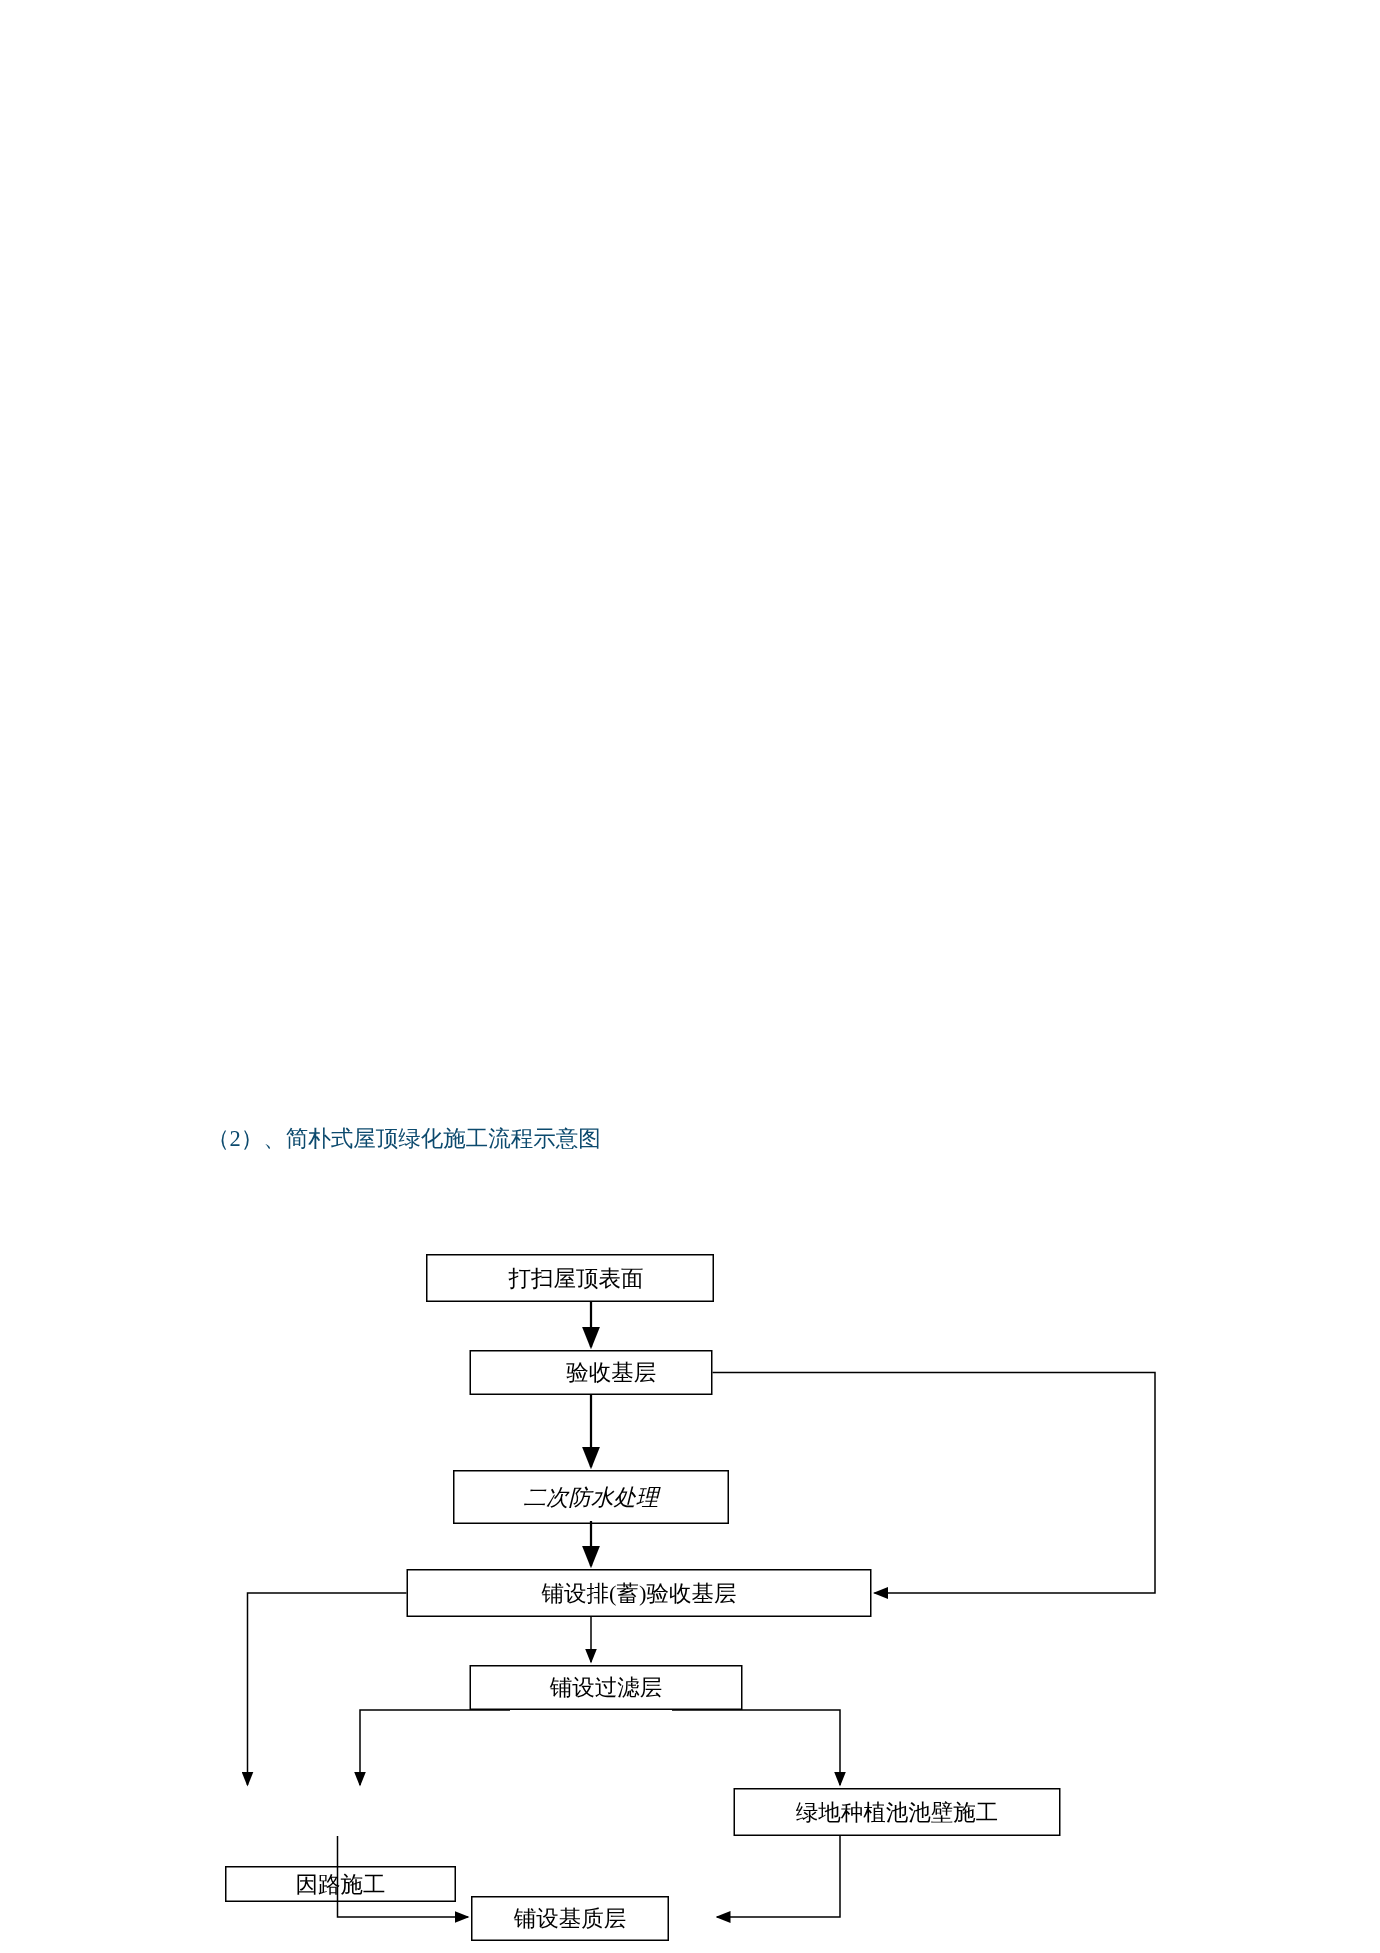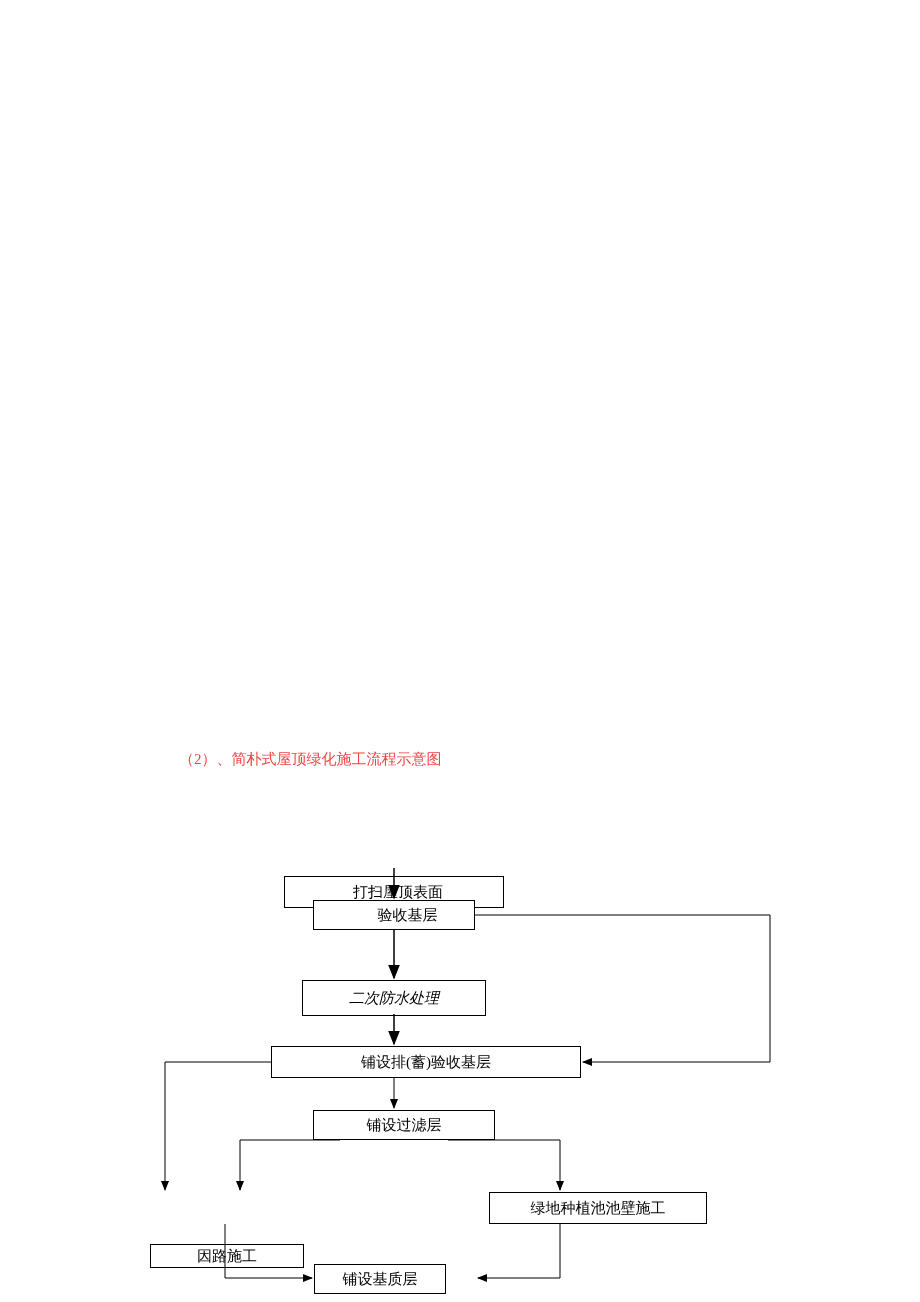--- a/index.html
+++ b/index.html
@@ -12,22 +12,21 @@
       height: 1302px;
       background: #ffffff;
       font-family: "SimSun", "宋体", serif;
       position: relative;
     }
     .title {
       position: absolute;
       left: 138px;
       top: 750px;
       font-size: 15px;
-      color: #ef4444;
-      margin-left: 41px;
+      color: #0c4a6e;
     }
     .box {
       position: absolute;
       border: 1px solid #000;
       background: #fff;
       display: flex;
       align-items: center;
       justify-content: center;
       font-size: 15px;
       color: #000;
@@ -40,21 +39,21 @@
       width: 920px;
       height: 1302px;
       pointer-events: none;
     }
   </style>
 </head>
 <body>
 
 <div class="title">（2）、简朴式屋顶绿化施工流程示意图</div>
 
-<div class="box" style="left:284px; top:876px; width:220px; height:32px;padding-left:20px;">
+<div class="box" style="left:284px; top:836px; width:192px; height:32px;padding-left:20px;">
   <span>打扫屋顶表面</span>
 </div>
 
 <div class="box" style="left:313px; top:900px; width:162px; height:30px;padding-left:39px;">
   <span>验收基层</span>
 </div>
 
 <div class="box" style="left:302px; top:980px; width:184px; height:36px;font-style:italic;">
   <span>二次防水处理</span>
 </div>

